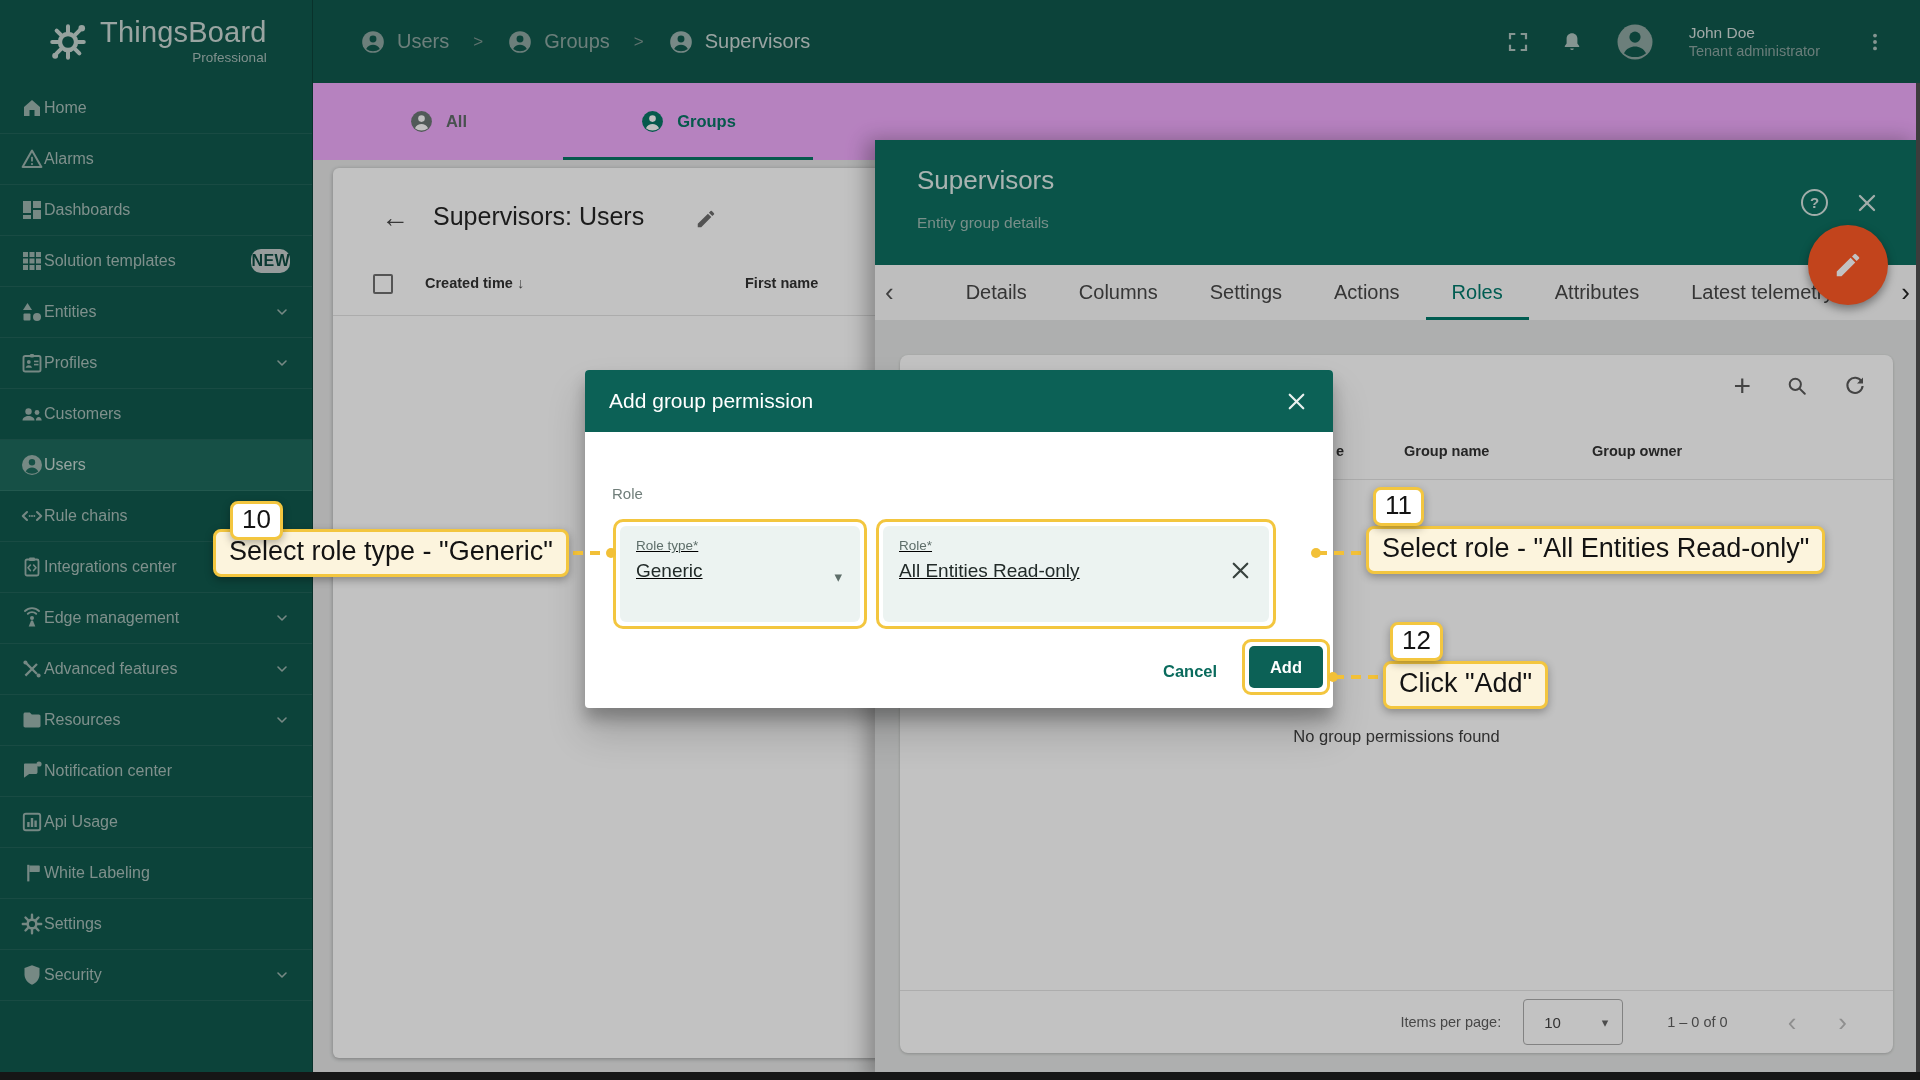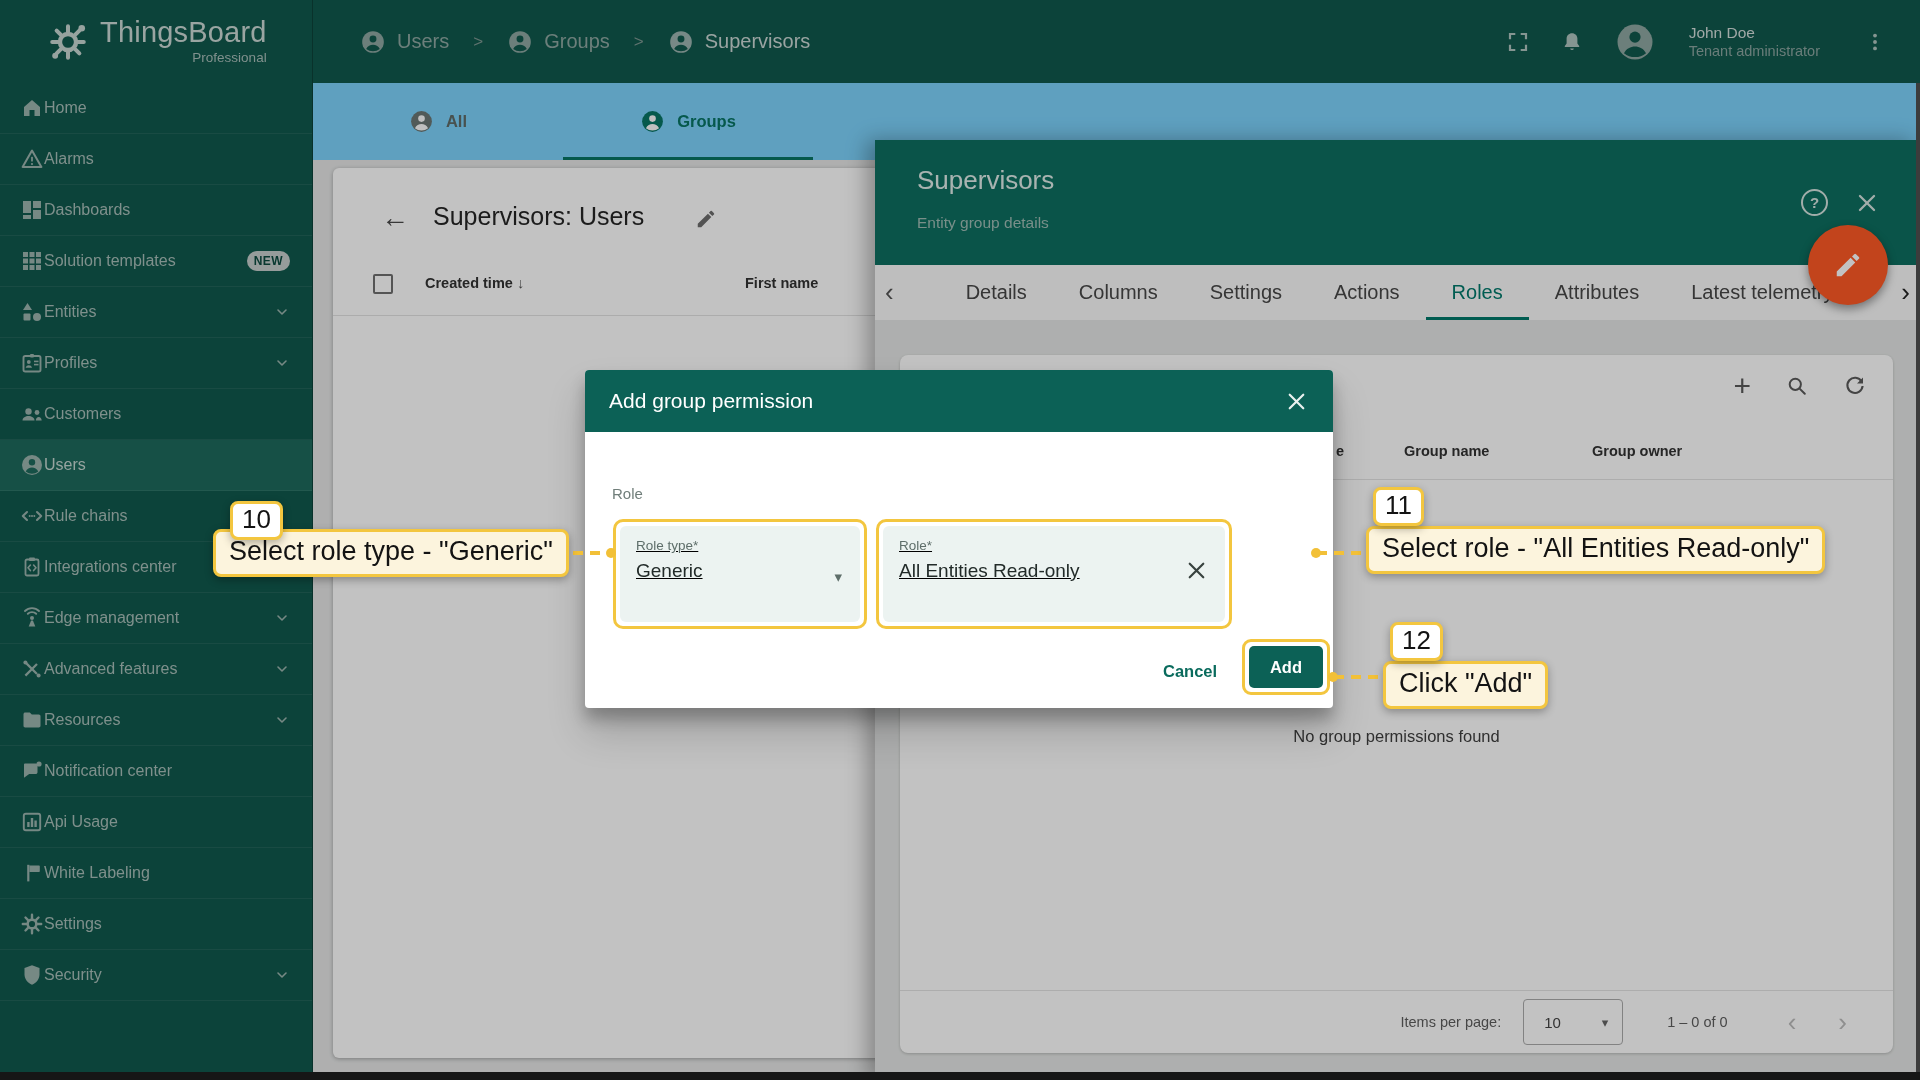--- a/index.html
+++ b/index.html
@@ -14,39 +14,39 @@
   #logo { height:83px; display:flex; align-items:center; padding-left:46px; gap:10px; }
   #logo .mark { color:#C7D6D2; }
   #logo .lg-name { color:#CBD9D5; font-size:29px; font-weight:400; letter-spacing:.2px; line-height:1; }
   #logo .lg-ed { color:#A9BFBA; font-size:13.5px; text-align:right; margin-top:3px; }
   .srow { height:51px; display:flex; align-items:center; padding:0 22px 0 20px; gap:0;
     border-bottom:1px solid rgba(255,255,255,.07); color:#A7BEB8; font-size:16px; font-weight:500; cursor:pointer;justify-content:center; }
   .srow .ic { width:24px; height:24px; flex:none; color:#9BB4AE; }
   .srow .lbl { flex:1; white-space:nowrap; }
   .srow.active { background:#1E6A5C; color:#C6D8D3; }
   .srow .chev { color:#9BB4AE; }
-  .badge-new { background:#C6CECC; color:#0C4A40; font-size:12px; font-weight:700;
-    padding:3px 7px; border-radius:10px; letter-spacing:.4px; }
+  .badge-new { background:#C6CECC; color:#0C4A40; font-size:16px; font-weight:700;
+    padding:3px 0; border-radius:10px; letter-spacing:.4px; }
 
   
   #topbar { position:absolute; left:313px; top:0; right:0; height:83px; background:#11584D;
     display:flex; align-items:center; z-index:10; --hole:#11584D; }
   #breadcrumb { display:flex; align-items:center; gap:16px; padding-left:47px; font-size:20px; color:#8FA8A2; }
   #breadcrumb .bc-item { display:flex; align-items:center; gap:11px; cursor:pointer; }
   #breadcrumb .sep { font-size:17px; color:#7E9892; margin:0 8px; }
   #breadcrumb .bc-last { color:#CBD8D5; font-weight:500; }
   #top-right { margin-left:auto; display:flex; align-items:center; gap:30px; padding-right:34px; }
   .tb-ic { color:#AFC4BF; cursor:pointer; }
   #user-info { line-height:1.25; margin-left:3px; }
   #user-info .un { color:#D3DEDB; font-size:15.5px; }
   #user-info .ur { color:#8BA5A0; font-size:14.5px; }
 
   
   #main { position:absolute; left:313px; top:83px; right:0; bottom:0; background:#E6E7E7; z-index:5; }
-  #main-tabs { position:relative; height:77px; background:#7dd3fc; display:flex; --hole:#FBFBFB; }
+  #main-tabs { position:relative; height:77px; background:#f0abfc; display:flex; --hole:#FBFBFB; }
   .mtab { width:250px; display:flex; align-items:center; justify-content:center; gap:12px;
     font-size:16.5px; font-weight:700; color:#5F6B68; cursor:pointer; }
   .mtab.active { color:#087565; --hole:#FBFBFB; }
   #mtab-underline { position:absolute; left:250px; bottom:0; width:250px; height:3px; background:#087565; }
 
   #main-card { position:absolute; left:20px; top:85px; width:1560px; height:890px;
     background:#FFFFFF; border-radius:6px; box-shadow:0 1px 4px rgba(0,0,0,.3); }
   #mc-back { position:absolute; left:48px; top:36px; font-size:28px; color:#4A4A4A; cursor:pointer; line-height:1; }
   #mc-title { position:absolute; left:100px; top:34px; font-size:25px; font-weight:500; color:#262626; }
   #mc-edit { position:absolute; left:362px; top:40px; color:#6E6E6E; cursor:pointer; }
@@ -556,21 +556,21 @@
     </div>
     <div id="modal-section">Role</div>
 
     <div class="hl-ring" style="left:28px;top:149px;width:254px;height:110px">
       <div class="field">
         <div class="f-label">Role type*</div>
         <div class="f-value">Generic</div>
         <span class="f-arr">▾</span>
       </div>
     </div>
-    <div class="hl-ring" style="left:291px;top:149px;width:356px;height:110px">
+    <div class="hl-ring" style="left:291px;top:149px;width:400px;height:110px">
       <div class="field">
         <div class="f-label">Role*</div>
         <div class="f-value">All Entities Read-only</div>
         <span class="f-x">
             <svg width="25" height="25" viewBox="0 0 24 24">
               <use href="#i-x"></use>
             </svg>
           </span>
       </div>
     </div>

